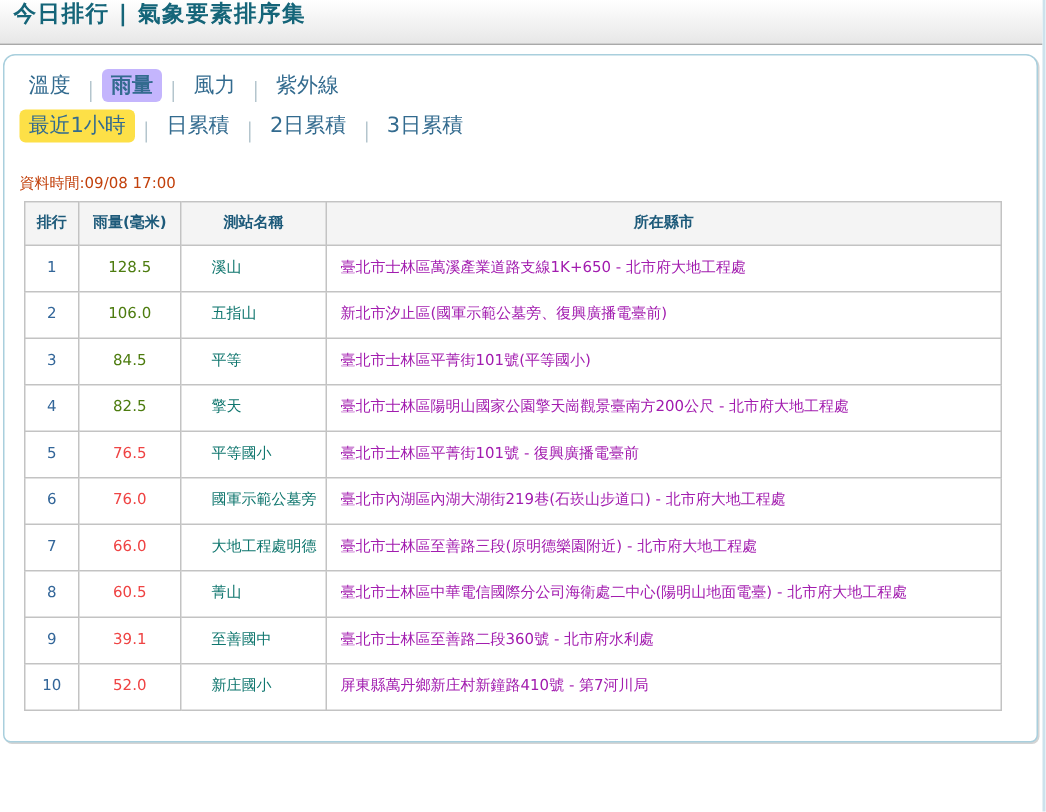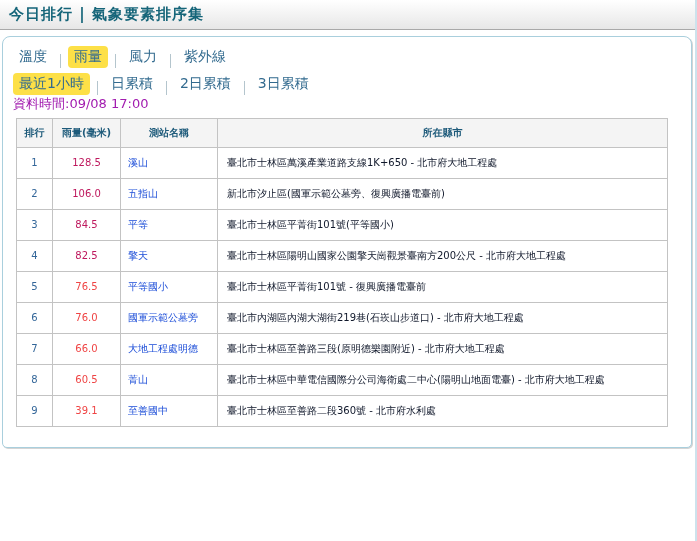--- a/index.html
+++ b/index.html
@@ -9,21 +9,21 @@
     overflow: hidden;
     background: #ffffff;
     border-right: 2px solid #cde2ec;
     font-family: "DejaVu Sans", "Liberation Sans", sans-serif;
   }
   
   .titlebar {
     height: 30px;
     background: linear-gradient(#ffffff, #e7e7e7);
     border-bottom: 1px solid #a9a9a9;
-    display: flex; align-items: center;
+    display: flex; align-items: flex-start;
     padding-left: 9px;
   }
   .titlebar .title {
     font-size: 15px; font-weight: bold;
     color: #156579; letter-spacing: 1px;
   }
   
   .content-box {
     margin: 6px 3px 0 2px;
     background: #ffffff;
@@ -35,32 +35,32 @@
   
   .tab-row {
     display: flex; align-items: flex-end;
     padding-left: 10px;
     font-size: 14px;
     color: #336b8f;
     height: 24px;
   }
   .tab-row + .tab-row { margin-top: 3px; }
   .tab { padding: 2px 6px; cursor: pointer; white-space: nowrap; }
-  .tab.active-green { background: #fde047; border-radius: 4px; }
+  .tab.active-green { background: #c4b5fd; border-radius: 4px; font-weight: bold; }
   .tab.active-blue  { background: #fde047; border-radius: 4px; }
   .tab-divider {
     width: 1px; height: 14px;
     background: #b4c5cd;
     margin: 0 7px;
   }
   
   .data-time {
-    margin: 0 0 5px 10px;
-    font-size: 13px;
-    color: #a21caf;
+    margin: 20px 0 5px 10px;
+    font-size: 10px;
+    color: #c2410c;
   }
   
   table.rank-table {
     border-collapse: collapse;
     margin: 0 12px 16px 13px;
     width: 652px;
     font-size: 10px;
     table-layout: fixed;
   }
   .rank-table th, .rank-table td {
@@ -75,24 +75,24 @@
     text-align: center;
     padding: 5px 2px;
   }
   .rank-table td { padding: 6px 4px; background: #ffffff; }
   .col-rank     { width: 36px; }
   .col-value    { width: 68px; }
   .col-station  { width: 97px; }
   .col-location { width: auto; }
   td.rank    { text-align: center; color: #336699; }
   td.value   { text-align: center; }
-  td.value[data-level="red"]    { color: #be185d; }
+  td.value[data-level="red"]    { color: #4d7c0f; }
   td.value[data-level="orange"] { color: #ef4444; }
-  td.station  { color: #1d4ed8; padding-left: 7px; }
-  td.location { color: #0f172a; padding-left: 9px; }
+  td.station  { color: #0f766e; padding-left: 20px; }
+  td.location { color: #a21caf; padding-left: 9px; }
 </style>
 </head>
 <body>
 
 <div class="titlebar">
   <span class="title">今日排行 | 氣象要素排序集</span>
 </div>
 
 <div class="content-box">
 
@@ -181,15 +181,21 @@
         <td class="value" data-level="orange">60.5</td>
         <td class="station">菁山</td>
         <td class="location">臺北市士林區中華電信國際分公司海衛處二中心(陽明山地面電臺) - 北市府大地工程處</td>
       </tr>
       <tr>
         <td class="rank">9</td>
         <td class="value" data-level="orange">39.1</td>
         <td class="station">至善國中</td>
         <td class="location">臺北市士林區至善路二段360號 - 北市府水利處</td>
       </tr>
+      <tr>
+        <td class="rank">10</td>
+        <td class="value" data-level="orange">52.0</td>
+        <td class="station">新庄國小</td>
+        <td class="location">屏東縣萬丹鄉新庄村新鐘路410號 - 第7河川局</td>
+      </tr>
     </tbody>
   </table>
 </div>
 
 </body></html>

